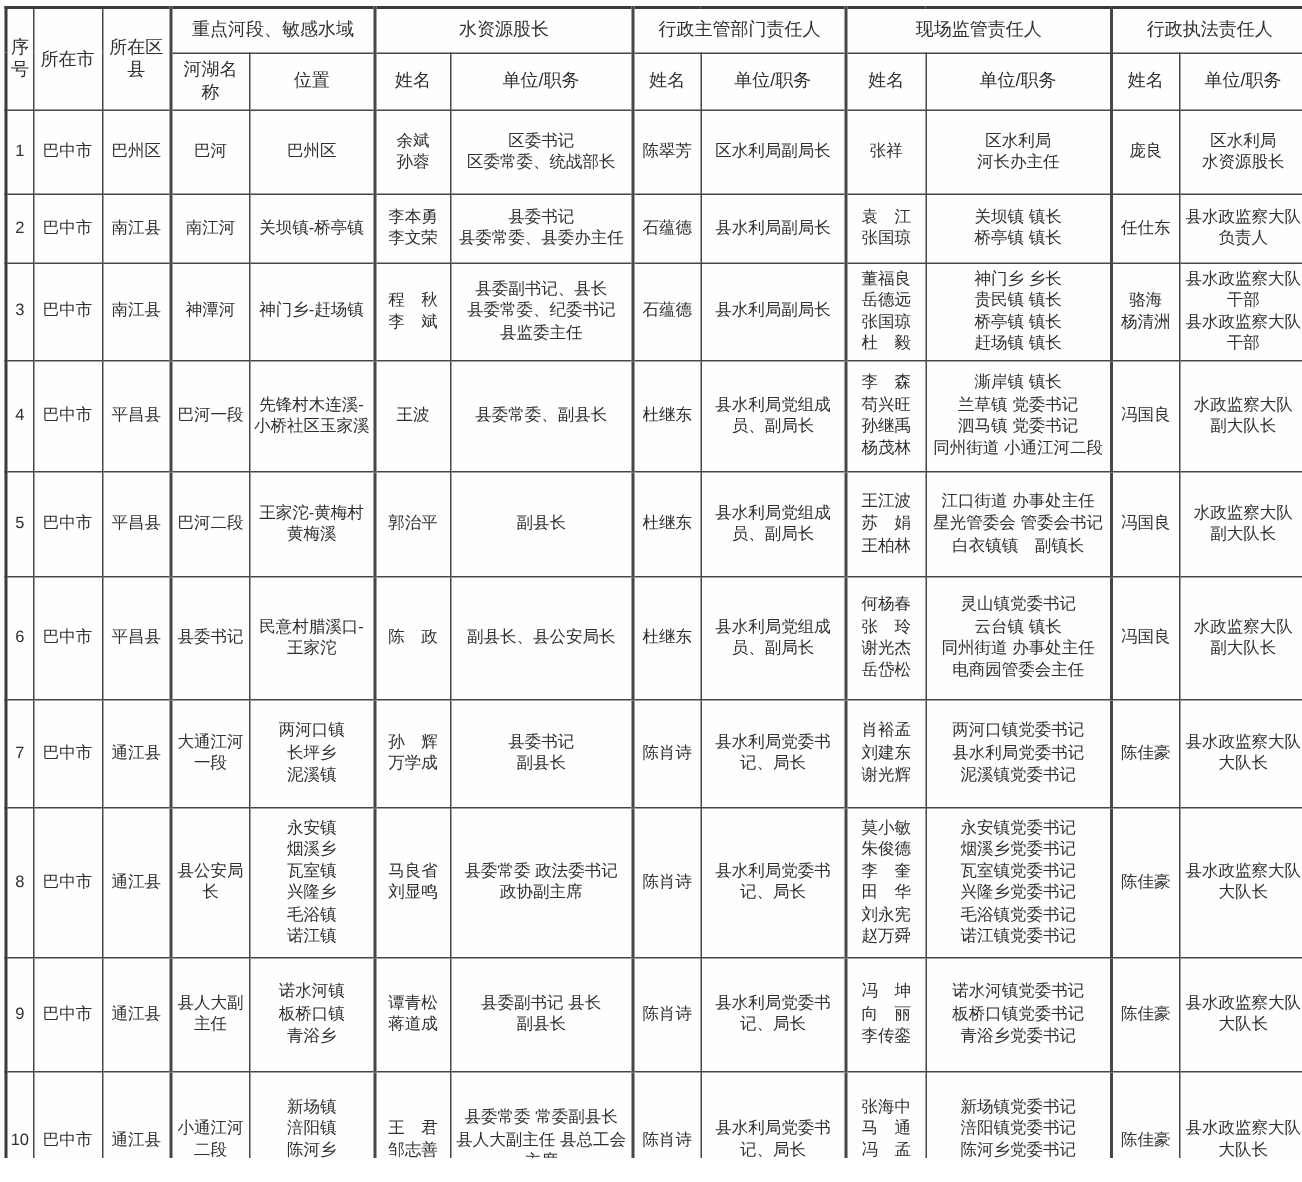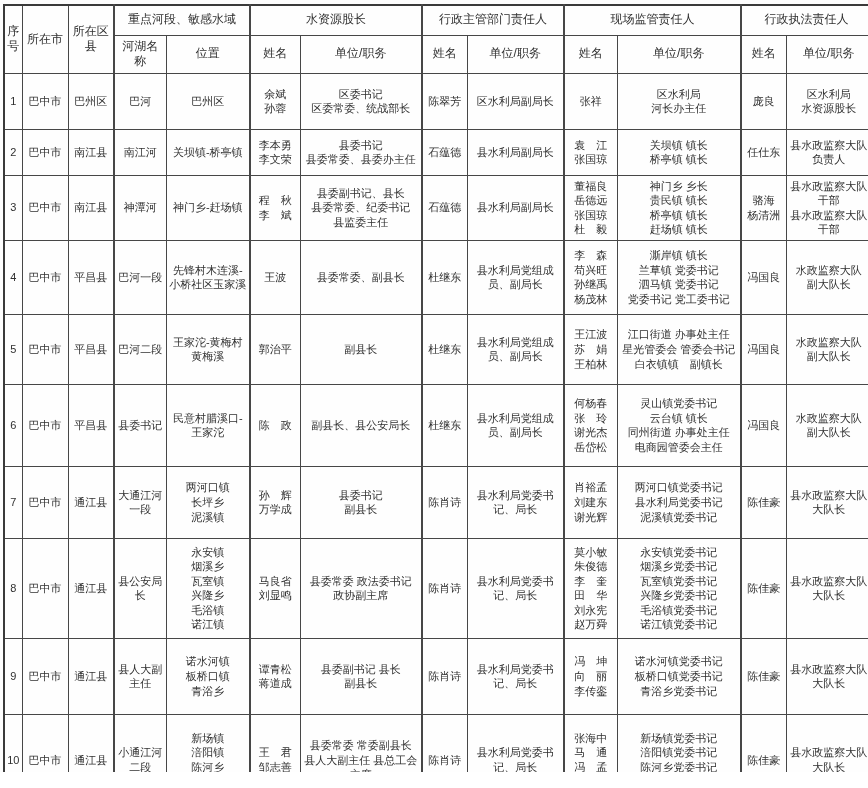--- a/index.html
+++ b/index.html
@@ -188,21 +188,21 @@
           <td>县委常委、副县长</td>
           <td class="gs">杜继东</td>
           <td>县水利局党组成员、副局长</td>
           <td class="gs">李　森
 苟兴旺
 孙继禹
 杨茂林</td>
           <td>澌岸镇 镇长
 兰草镇 党委书记
 泗马镇 党委书记
-党委书记 党工委书记</td>
+同州街道 小通江河二段</td>
           <td class="gs">冯国良</td>
           <td>水政监察大队
 副大队长</td>
         </tr>
         <tr>
           <td>5</td>
           <td>巴中市</td>
           <td>平昌县</td>
           <td class="gs">巴河二段</td>
           <td>王家沱-黄梅村黄梅溪</td>

